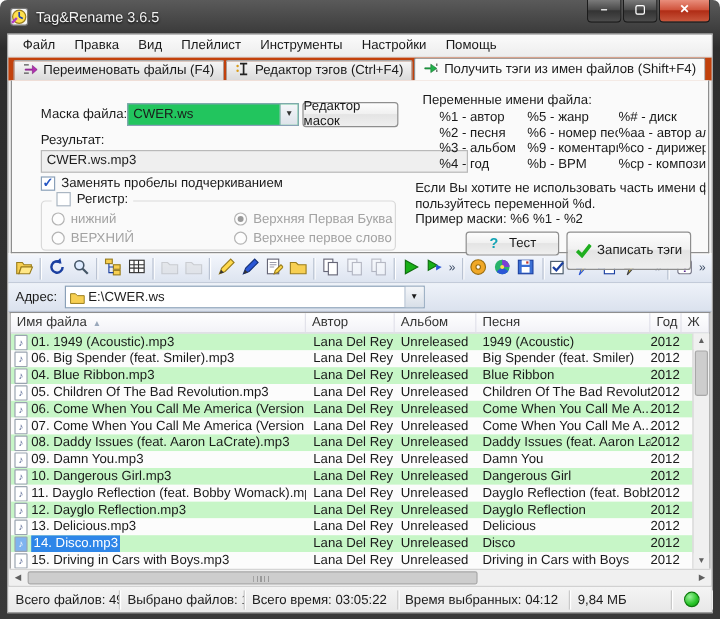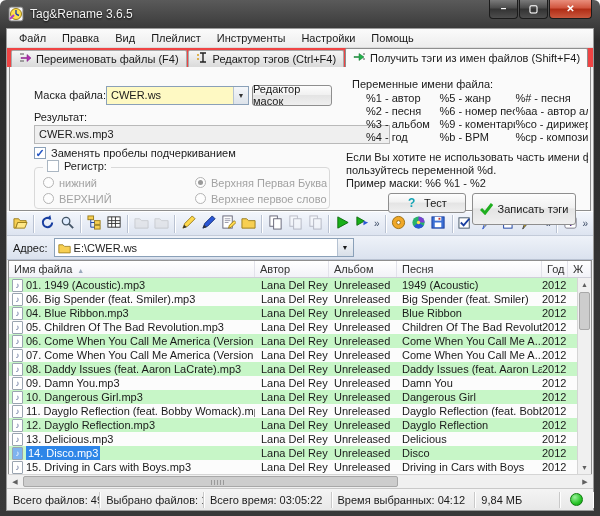--- a/index.html
+++ b/index.html
@@ -25,32 +25,32 @@
   .client { position:absolute; top:28px; left:6px; right:6px; bottom:5px;
     background:#f0f0f0; border:1px solid #9b9b9b; display:flex; flex-direction:column;justify-content:center; }
 
   .menubar { height:19px; background:linear-gradient(180deg,#fbfbfb,#ededed); display:flex; align-items:center;
     border-bottom:1px solid #dcdcdc; padding-left:4px; }
   .menu-item { padding:2px 8px; }
   .hide-panel { margin-left:auto; display:flex; align-items:center; gap:4px; padding-right:8px; }
   .chevrons-up { width:9px; height:10px; }
 
   
-  .tabrow { height:19px; display:flex; align-items:flex-end; padding-left:4px; background:#ef4444; }
+  .tabrow { height:19px; display:flex; align-items:flex-end; padding-left:4px; background:#c2410c; }
   .tab { display:flex; align-items:center; gap:4px; height:17px; padding:0 7px; margin-right:1px;
     border:1px solid #a9a9a9; border-bottom:none; border-radius:2px 2px 0 0;
     background:linear-gradient(180deg,#f6f6f6,#dadada); white-space:nowrap; }
   .tab.active { background:#fafafa; height:19px; border-color:#8e8e8e; position:relative; z-index:2; }
   .tab svg { width:13px; height:13px; }
 
   
   .panel { position:relative; height:147px; background:#fafafa; border:1px solid #8e8e8e; border-top:none;
     margin:0 2px 0 2px; }
   .lbl { position:absolute; white-space:nowrap; }
-  .combo { position:absolute; height:19px; background:#fef9c3; border:1px solid #8aa0b8; display:flex; align-items:center; }
+  .combo { position:absolute; height:19px; background:#22c55e; border:1px solid #8aa0b8; display:flex; align-items:center; }
   .combo .cv { flex:1; padding-left:4px; }
   .combo .drop { width:15px; height:100%; display:flex; align-items:center; justify-content:center;
     background:linear-gradient(180deg,#f4f6f9,#dde3ea); border-left:1px solid #b5c2d2; font-size:7px; color:#333; }
   .btn { position:absolute; border:1px solid #8e8e8e; border-radius:3px;
     background:linear-gradient(180deg,#fdfdfd,#f1f1f1 45%,#e4e4e4 50%,#efefef);
     display:flex; align-items:center; justify-content:center; gap:5px; font-size:11px; }
   .readonly-field { position:absolute; height:19px; background:#efefef; border:1px solid #b9b9b9;
     display:flex; align-items:center; padding-left:4px; }
   .cb { width:12px; height:12px; background:#fff; border:1px solid #8aa0b8; display:inline-flex;
     align-items:center; justify-content:center; font-size:11px; color:#2456c4; font-weight:bold; line-height:10px; }
@@ -231,21 +231,21 @@
           <span class="radio"></span>
           <span>Верхнее первое слово</span>
         </div>
       </div>
 
       <span class="lbl" style="left:342px;top:11px">Переменные имени файла:</span>
       <div class="var-grid" id="var-grid">
           <div class="var-row">
             <span class="var-cell var-c0">%1 - автор</span>
             <span class="var-cell var-c1">%5 - жанр</span>
-            <span class="var-cell var-c2">%# - песня</span>
+            <span class="var-cell var-c2">%# - диск</span>
           </div>
           <div class="var-row">
             <span class="var-cell var-c0">%2 - песня</span>
             <span class="var-cell var-c1">%6 - номер песни</span>
             <span class="var-cell var-c2">%aa - автор аль</span>
           </div>
           <div class="var-row">
             <span class="var-cell var-c0">%3 - альбом</span>
             <span class="var-cell var-c1">%9 - коментарий</span>
             <span class="var-cell var-c2">%co - дирижер</span>

